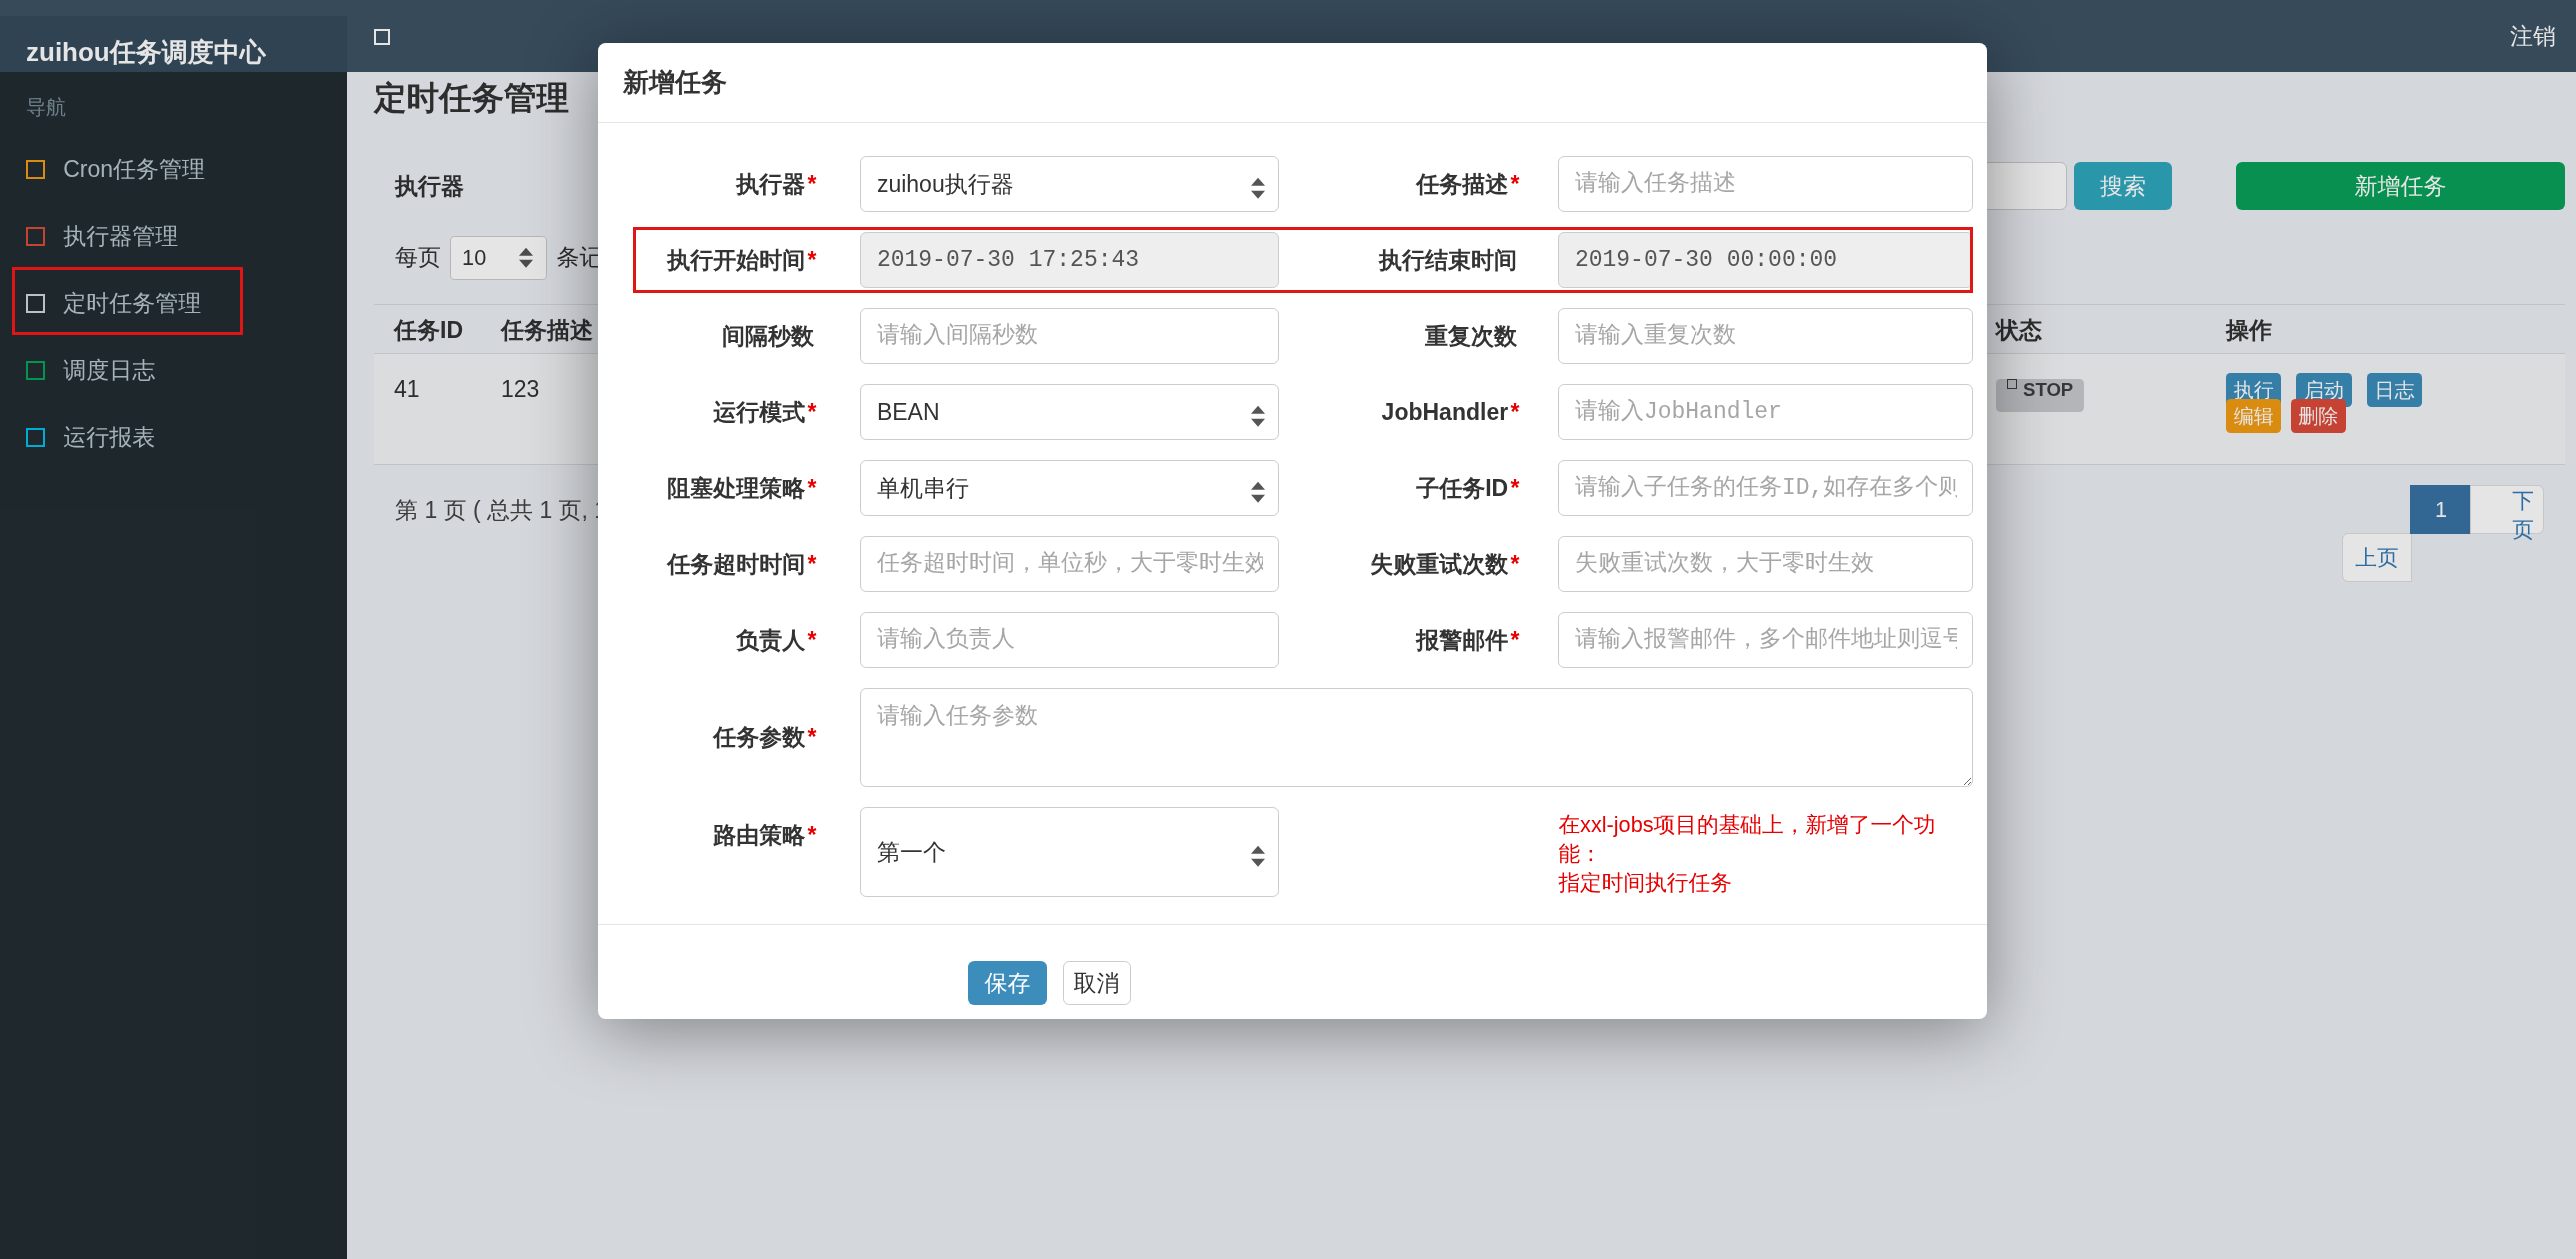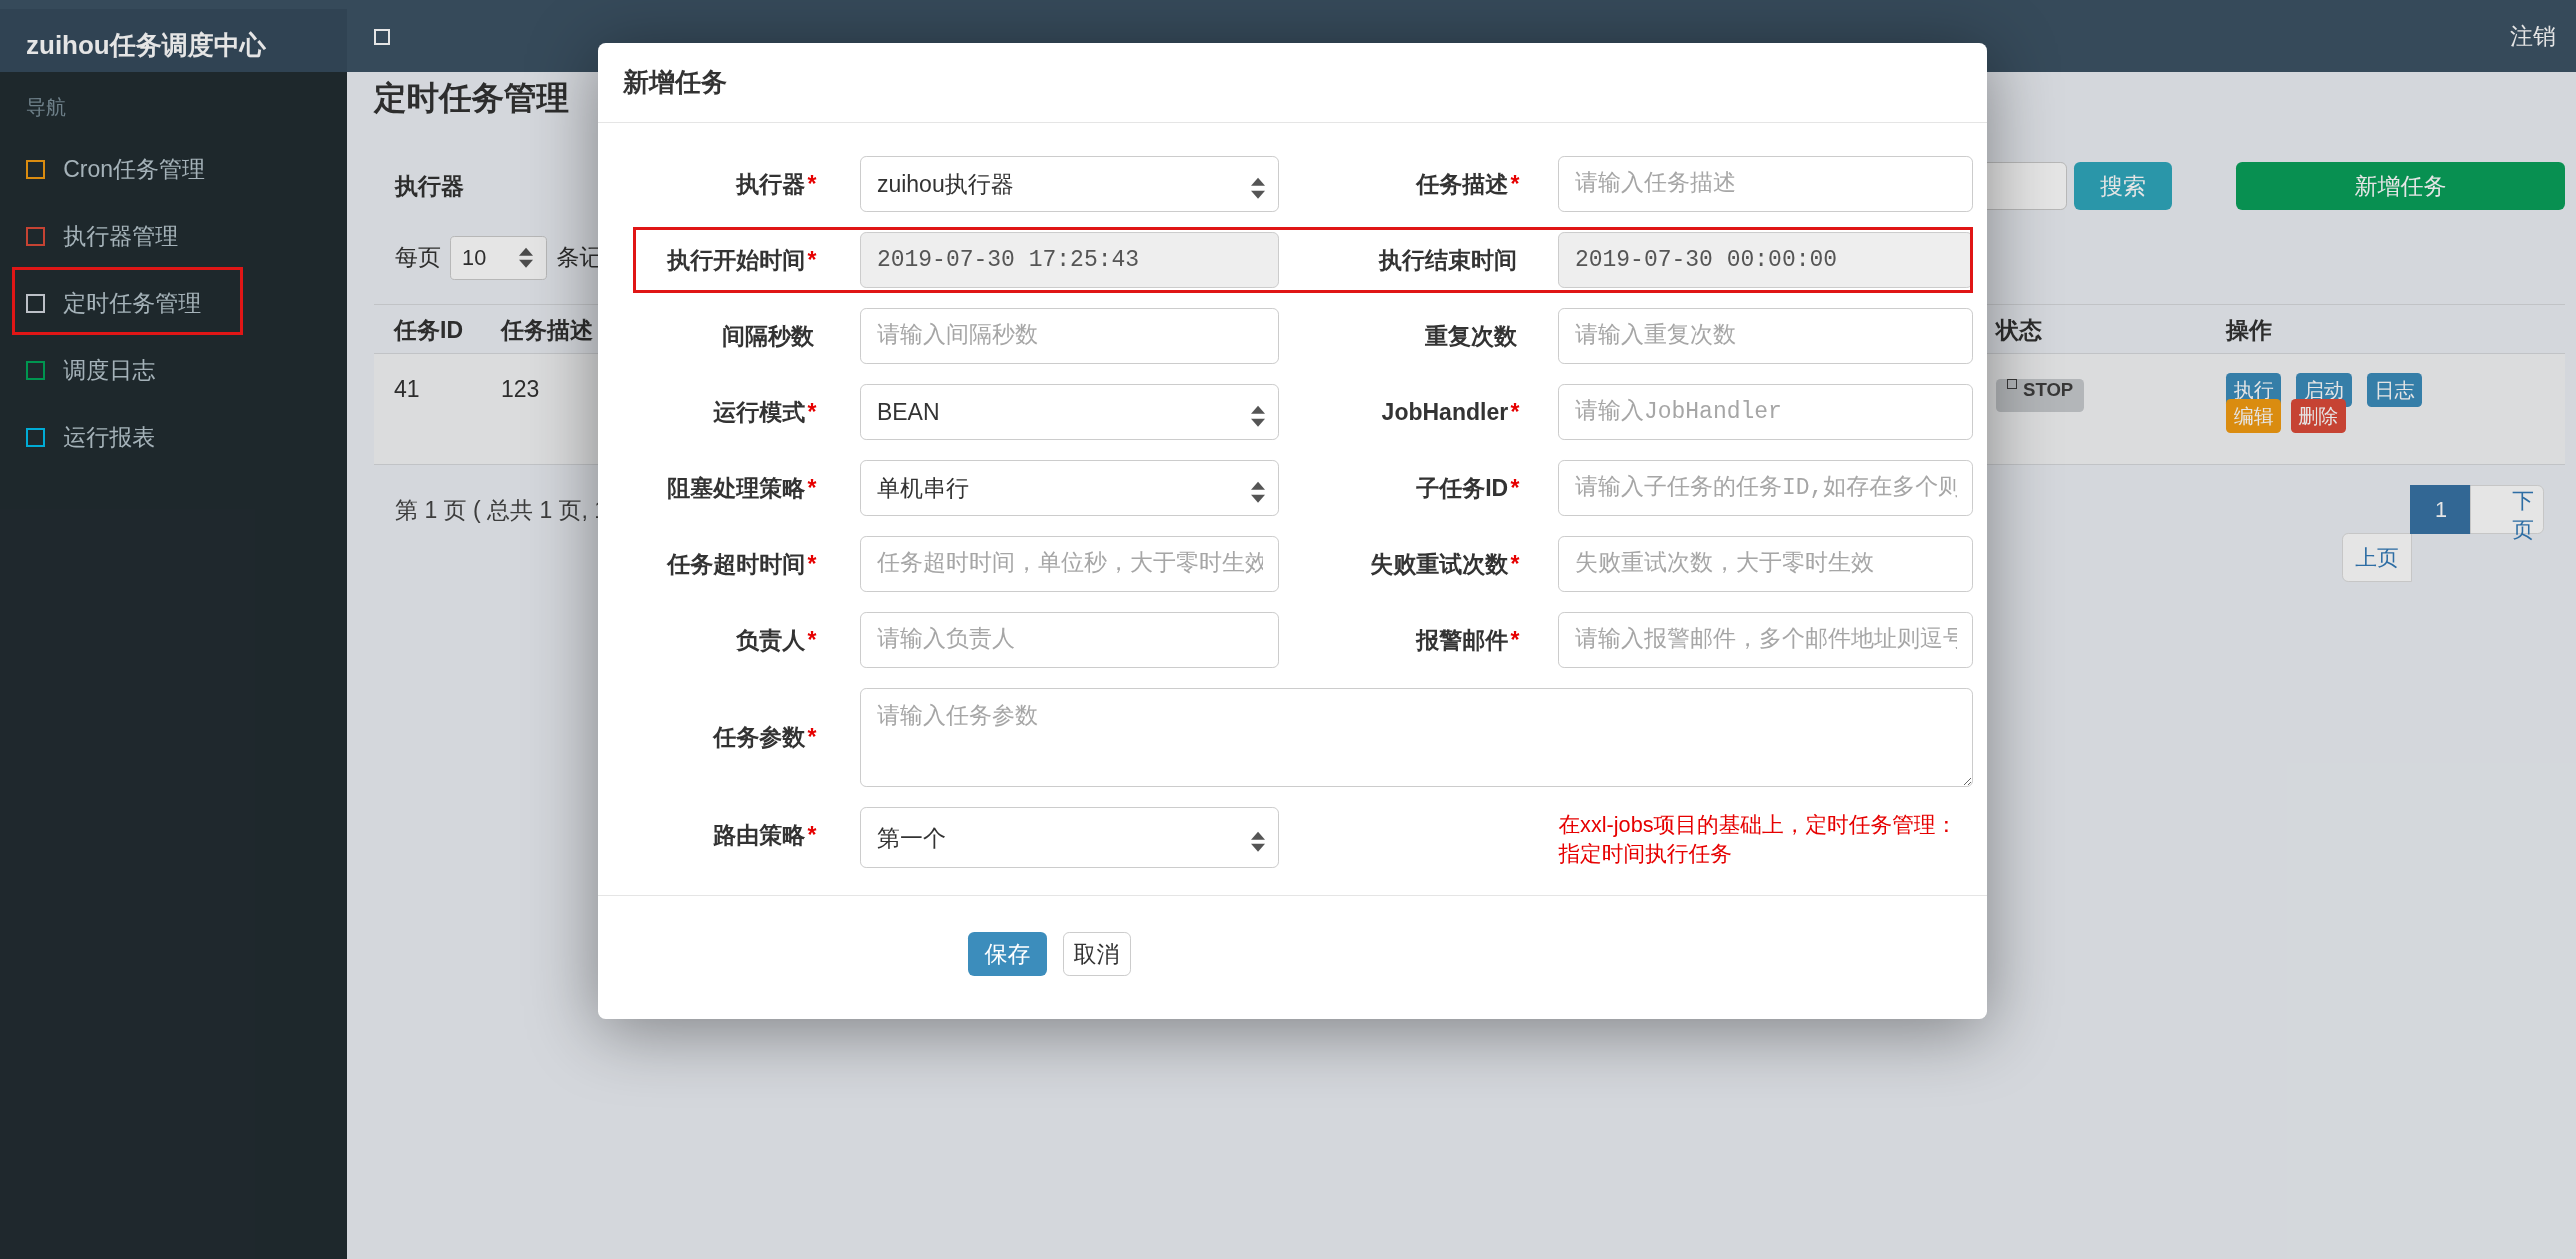--- a/index.html
+++ b/index.html
@@ -3,21 +3,21 @@
 <meta charset="utf-8">
 <style>
   * { box-sizing: border-box; margin: 0; padding: 0; }
   html,body { width:2576px; height:1259px; }
   body { font-family: "Liberation Sans", "DejaVu Sans", sans-serif; }
 
   .app { position:relative; width:2576px; height:1259px; background:#ecf0f5; overflow:hidden; }
 
   
   .topbar { position:absolute; top:0; left:0; right:0; height:72px; background:#3d5365; z-index:10; }
-  .brand { position:absolute; left:0; top:9px; width:347px; height:72px; background:#364b5d; color:#fff;
+  .brand { position:absolute; left:0; top:16px; width:347px; height:72px; background:#364b5d; color:#fff;
            font-size:26px; font-weight:bold; display:flex; align-items:center; padding-left:26px; }
   .toggle-sq { position:absolute; left:374px; top:29px; width:15.5px; height:15.5px; border:2.3px solid #fff; }
   .logout { position:absolute; right:20px; top:0; height:72px; display:flex; align-items:center;
             color:#fff; font-size:23px; cursor:pointer; }
 
   
   .sidebar { position:absolute; left:0; top:72px; width:347px; bottom:0; background:#222d32; z-index:10; }
   .nav-label { color:#7b8f99; font-size:20px; padding:21.7px 0 15.5px 26px; }
   .menu-item { height:67px; display:flex; align-items:center; padding-left:26px; gap:18.6px;
                color:#b8c7ce; font-size:23px; cursor:pointer; }
@@ -344,21 +344,21 @@
         <div class="gc1"><span class="sel">
           <select class="control">
             <option>第一个</option>
           </select>
           <span class="caret2">
                 <i class="tu"></i>
                 <i class="td2"></i>
               </span>
         </span></div>
         <div class="note">
-          <div>在xxl-jobs项目的基础上，定时任务管理：</div>
+          <div>在xxl-jobs项目的基础上，新增了一个功能：</div>
           <div>指定时间执行任务</div>
         </div>
       </div>
 
     </div>
 
     <div class="modal-footer">
       <button class="btn-save">保存</button>
       <button class="btn-cancel">取消</button>
     </div>

